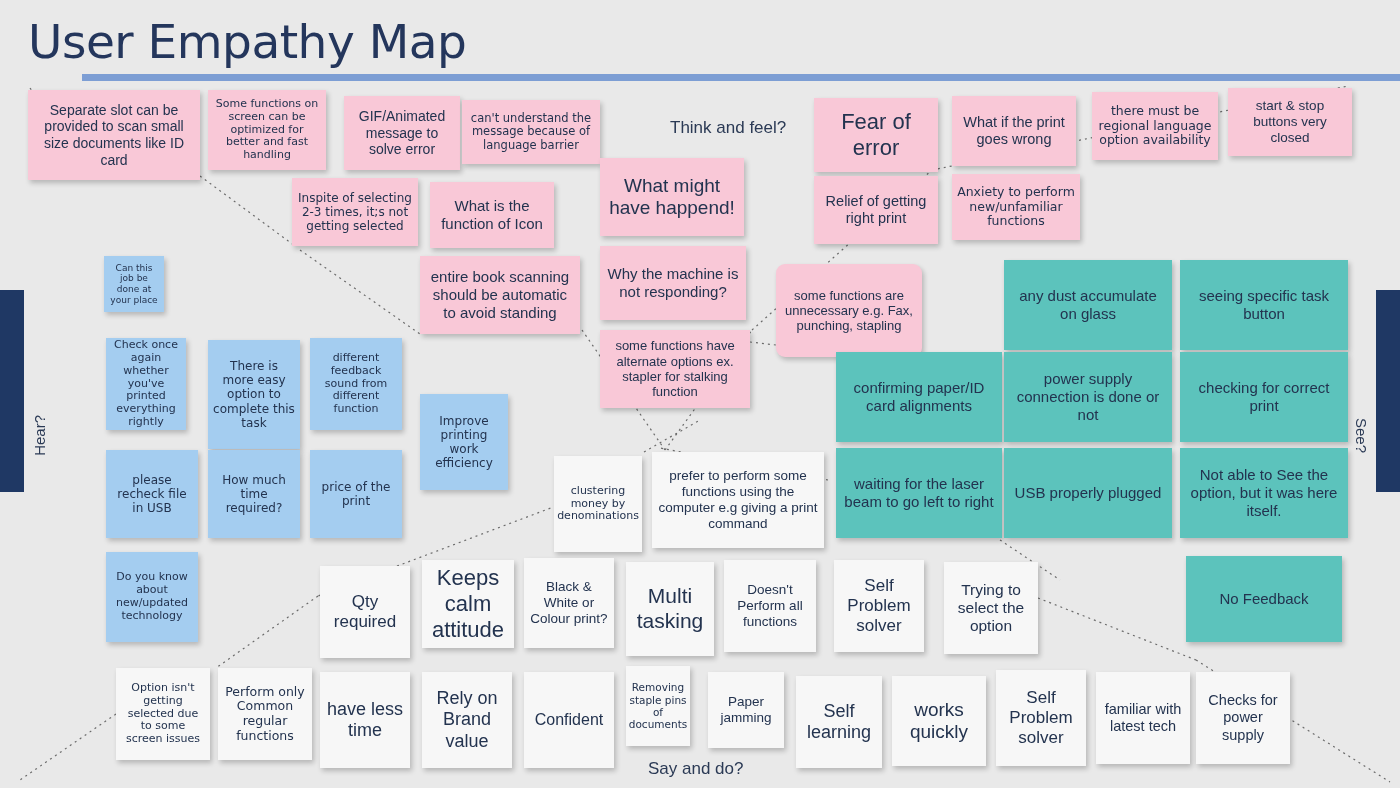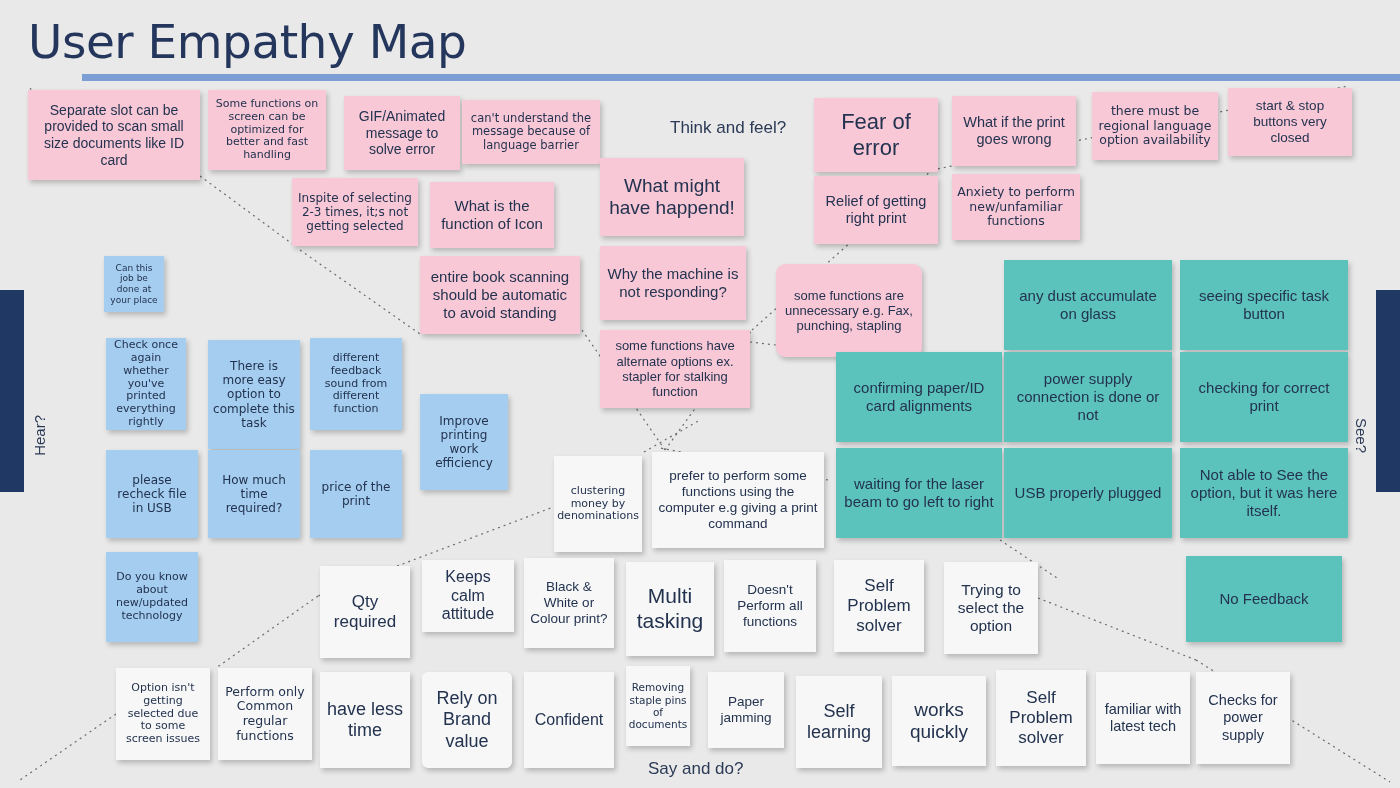--- a/index.html
+++ b/index.html
@@ -237,21 +237,21 @@
       </div>
       <div class="note teal" style="left: 1180px; top: 448px; width: 168px; height: 90px; font-size: 15px;">
         <span>Not able to See the option, but it was here itself.</span>
       </div>
       <div class="note blue thin" style="left: 106px; top: 552px; width: 92px; height: 90px; font-size: 11px;">
         <span>Do you know about new/updated technology</span>
       </div>
       <div class="note white" style="left: 320px; top: 566px; width: 90px; height: 92px; font-size: 17px;">
         <span>Qty required</span>
       </div>
-      <div class="note white" style="left: 422px; top: 560px; width: 92px; height: 72px; font-size: 16px;">
+      <div class="note white" style="left: 422px; top: 560px; width: 92px; height: 88px; font-size: 22px;">
         <span>Keeps calm attitude</span>
       </div>
       <div class="note white" style="left: 524px; top: 558px; width: 90px; height: 90px; font-size: 13.5px;">
         <span>Black &amp; White or Colour print?</span>
       </div>
       <div class="note white" style="left: 626px; top: 562px; width: 88px; height: 94px; font-size: 21px;">
         <span>Multi tasking</span>
       </div>
       <div class="note white" style="left: 724px; top: 560px; width: 92px; height: 92px; font-size: 13.5px;">
         <span>Doesn't Perform all functions</span>
@@ -267,21 +267,21 @@
       </div>
       <div class="note white thin" style="left: 116px; top: 668px; width: 94px; height: 92px; font-size: 11px;">
         <span>Option isn't getting selected due to some screen issues</span>
       </div>
       <div class="note white thin" style="left: 218px; top: 668px; width: 94px; height: 92px; font-size: 12.5px;">
         <span>Perform only Common regular functions</span>
       </div>
       <div class="note white" style="left: 320px; top: 672px; width: 90px; height: 96px; font-size: 18px;">
         <span>have less time</span>
       </div>
-      <div class="note white" style="left: 422px; top: 672px; width: 90px; height: 96px; font-size: 18px; border-radius: 6px;">
+      <div class="note white" style="left: 422px; top: 672px; width: 90px; height: 96px; font-size: 18px;">
         <span>Rely on Brand value</span>
       </div>
       <div class="note white" style="left: 524px; top: 672px; width: 90px; height: 96px; font-size: 16px;">
         <span>Confident</span>
       </div>
       <div class="note white thin" style="left: 626px; top: 666px; width: 64px; height: 80px; font-size: 10.5px;">
         <span>Removing staple pins of documents</span>
       </div>
       <div class="note white" style="left: 708px; top: 672px; width: 76px; height: 76px; font-size: 13.5px;">
         <span>Paper jamming</span>

